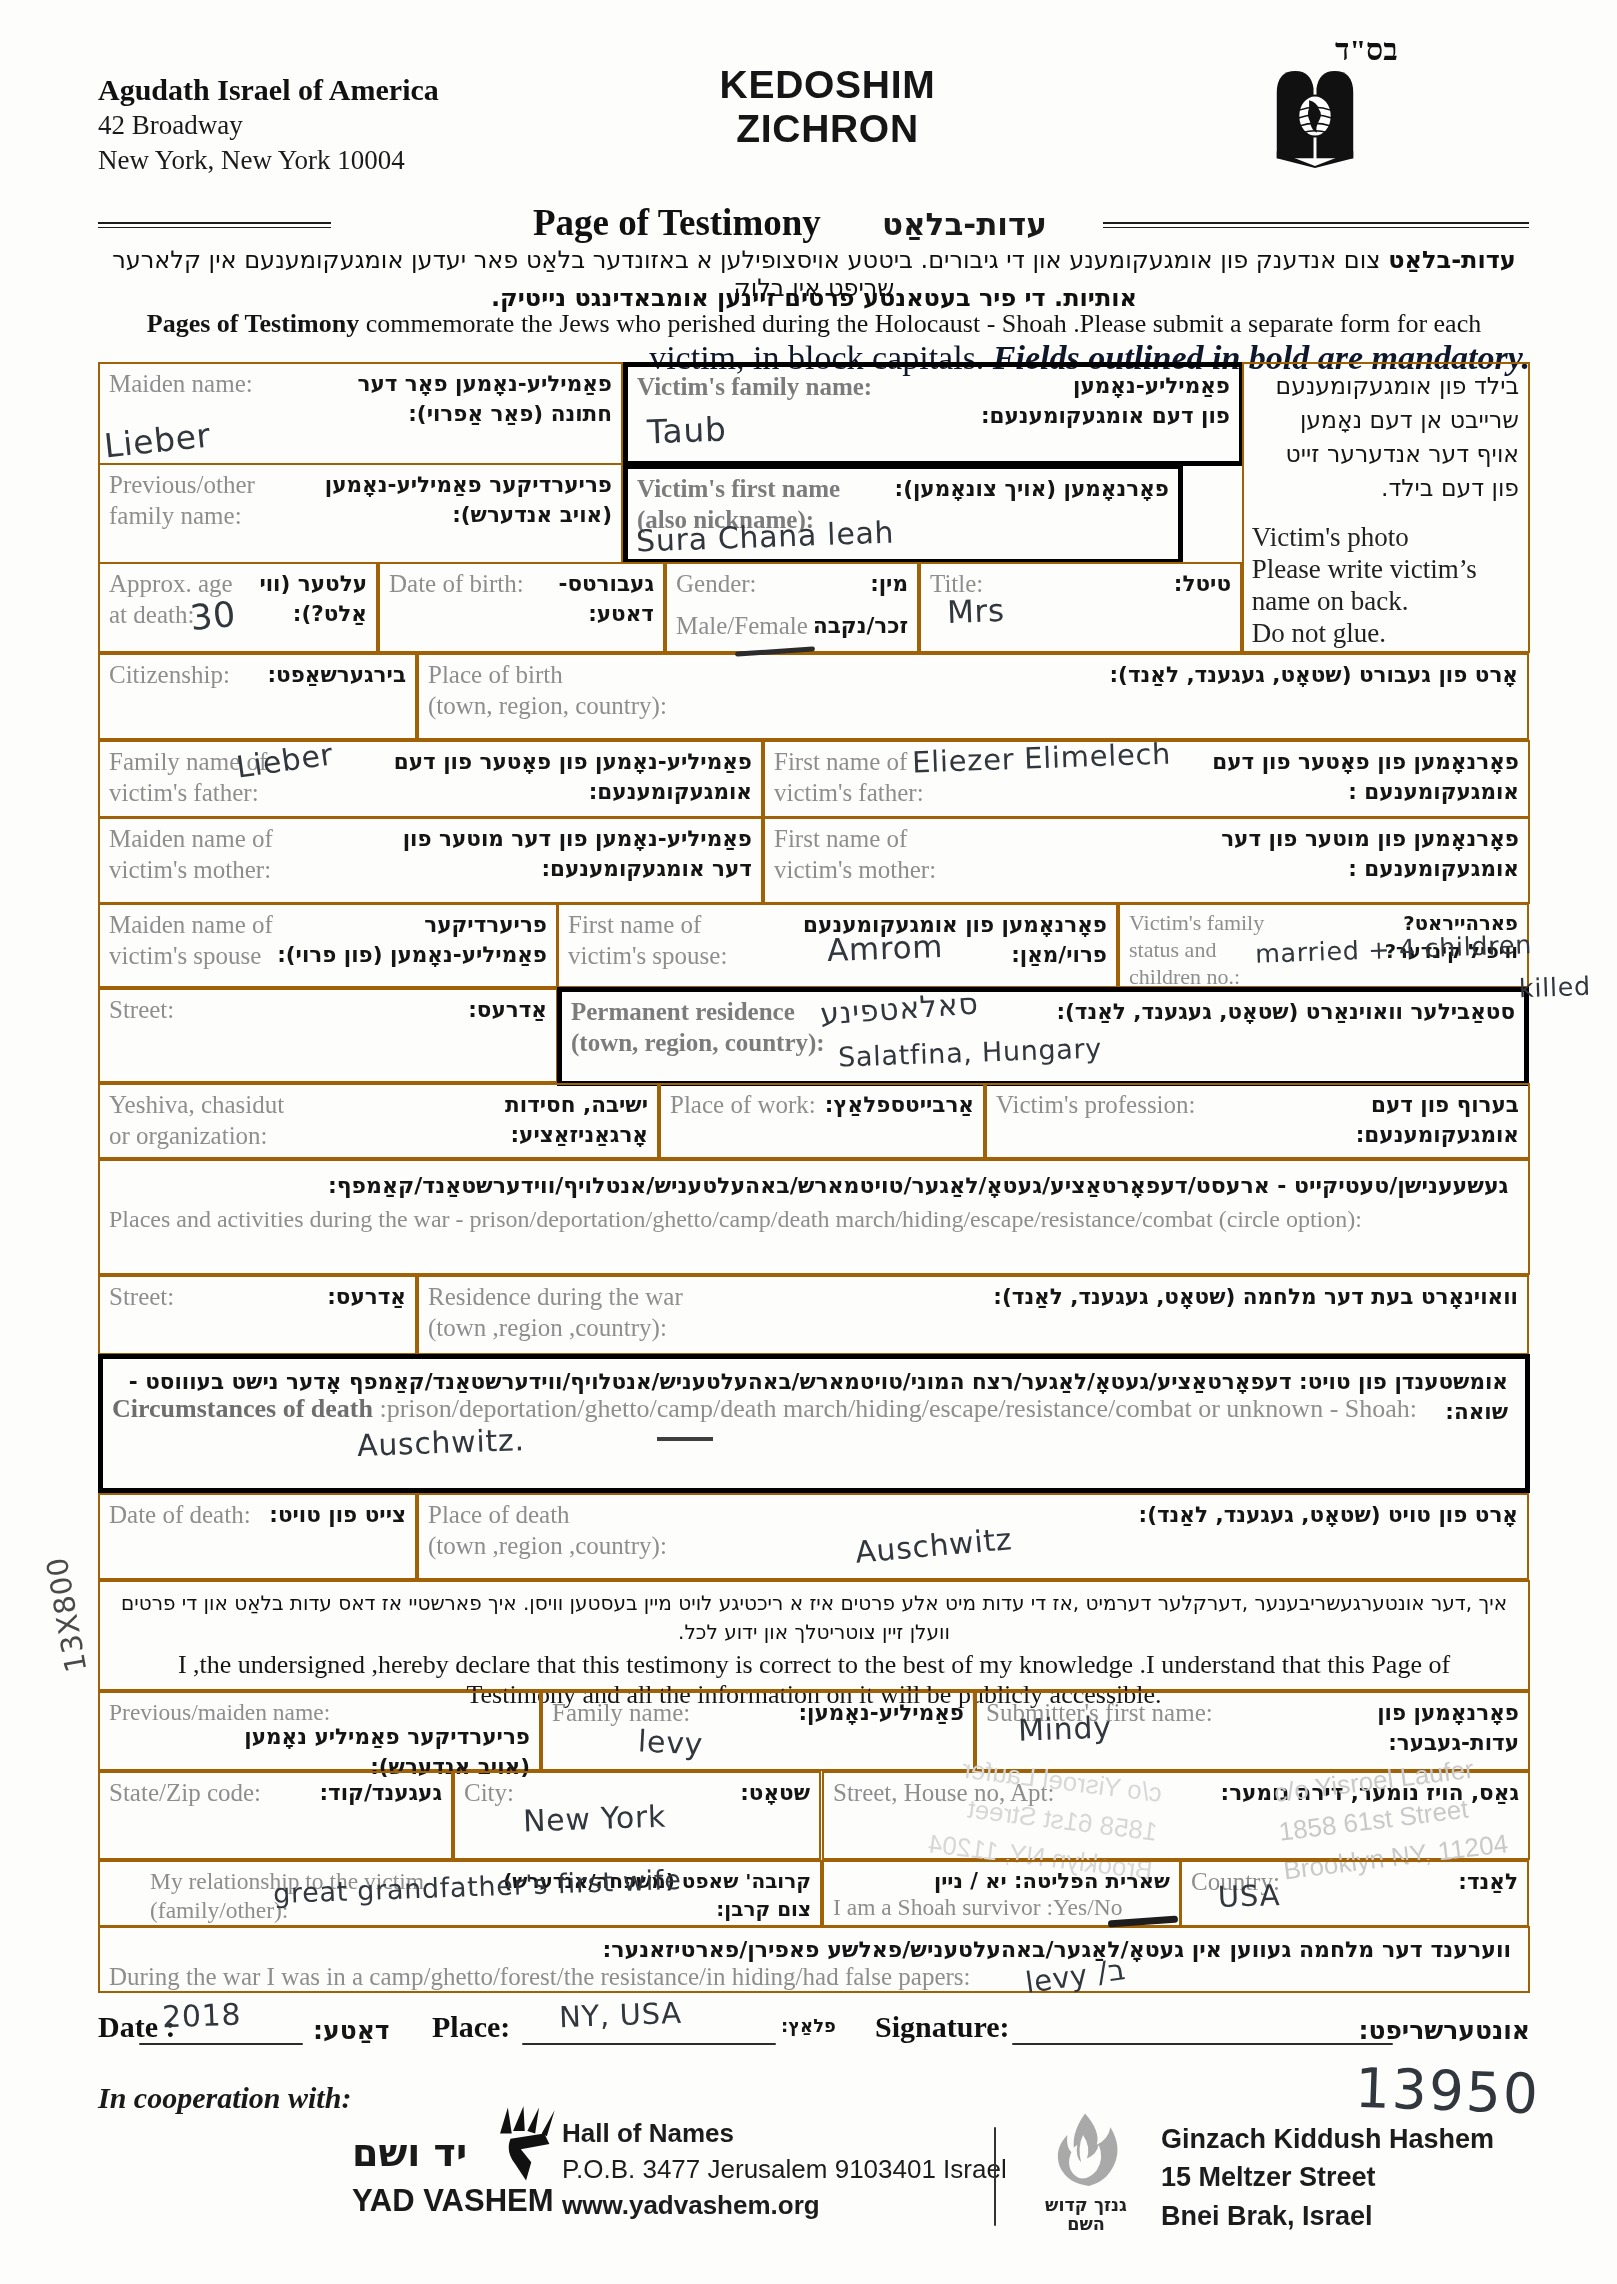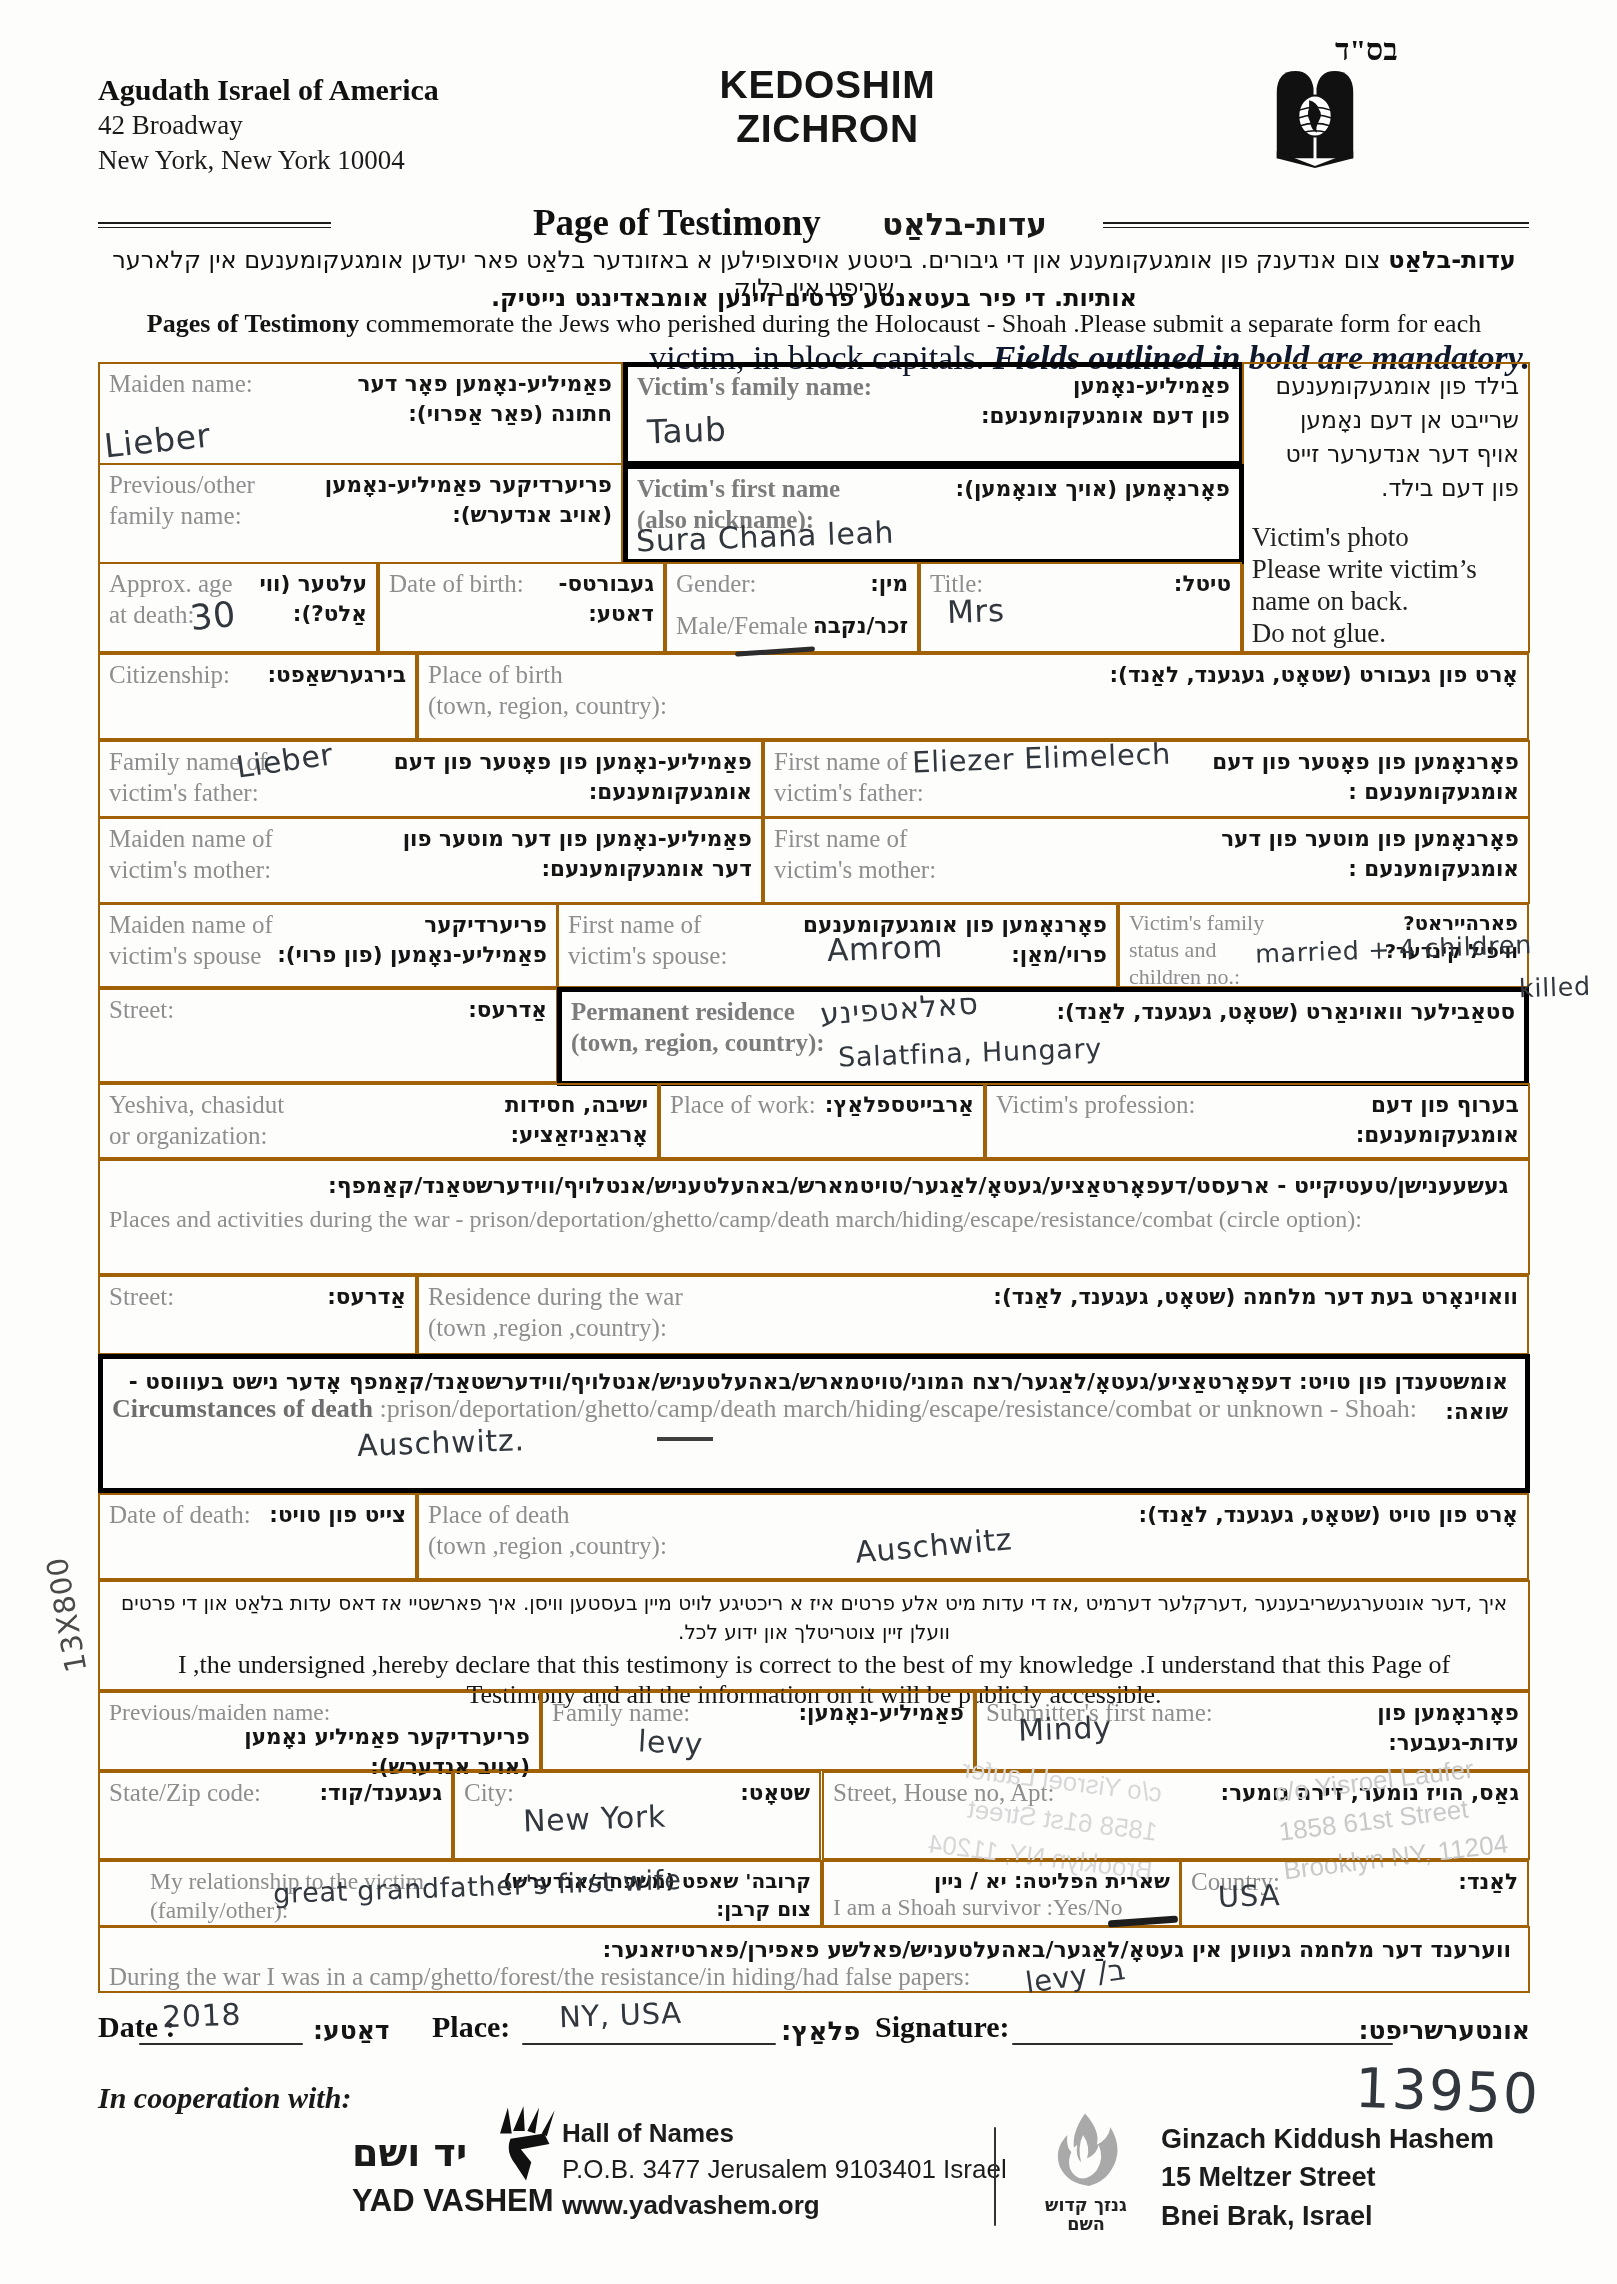--- a/index.html
+++ b/index.html
@@ -88,21 +88,21 @@
       <div>Victim's photo</div>
       <div>Please write victim’s name on back.</div>
       <div>Do not glue.</div>
     </div>
   </div>
 
   <div class="cell" style="left:98px;top:463px;width:525px;height:101px;">
     <div class="en" style="max-width:215px;">Previous/other family name:</div>
     <div class="he" style="max-width:306px;">פריערדיקער פאַמיליע-נאָמען (אויב אנדערש):</div>
   </div>
-  <div class="cell bold" style="left:623px;top:464px;width:621px;height:100px;">
+  <div class="cell bold" style="left:623px;top:464px;width:560px;height:100px;">
     <div class="en b">
       <div>Victim's first name</div>
       <div>(also nickname):</div>
     </div>
     <div class="he">פאָרנאָמען (אויך צונאָמען):</div>
   </div>
 
   <div class="cell" style="left:98px;top:562px;width:280px;height:91px;">
     <div class="en">
       <div>Approx. age</div>
@@ -343,21 +343,21 @@
   <div class="cell" style="left:98px;top:1926px;width:1432px;height:67px;">
     <div class="he" style="right:17px;top:6.5px;font-size:22px;">ווערענד דער מלחמה געווען אין געטאָ/לאַגער/באהעלטעניש/פאלשע פאפירן/פארטיזאנער:</div>
     <div class="en" style="top:34px;font-size:25px;">During the war I was in a camp/ghetto/forest/the resistance/in hiding/had false papers:</div>
   </div>
 
   <div class="abs serifbold" style="left:98px;top:2010px;font-size:30px;">Date :</div>
   <div class="stroke" style="left:139px;top:2043px;width:164px;height:2px;"></div>
   <div class="abs he" style="left:313px;top:2013px;position:absolute;right:auto;font-size:25px;">דאַטע:</div>
   <div class="abs serifbold" style="left:432px;top:2010px;font-size:30px;">Place:</div>
   <div class="stroke" style="left:522px;top:2043px;width:254px;height:2px;"></div>
-  <div class="abs he" style="left:781px;top:2013px;position:absolute;right:auto;font-size:26px;">פלאַץ:</div>
+  <div class="abs he" style="left:781px;top:2013px;position:absolute;right:auto;font-size:18px;">פלאַץ:</div>
   <div class="abs serifbold" style="left:875px;top:2010px;font-size:30px;">Signature:</div>
   <div class="stroke" style="left:1012px;top:2043px;width:381px;height:2px;"></div>
   <div class="abs he" style="left:1350px;top:2013px;position:absolute;right:auto;width:180px;font-size:25px;">אונטערשריפט:</div>
 
   <div class="abs" style="left:98px;top:2081px;font-size:30px;font-style:italic;font-weight:700;">In cooperation with:</div>
 
   <div class="abs" style="left:352px;top:2113px;width:215px;height:117px;">
     <svg class="abs" style="left:140px;top:-7.8px;" width="72" height="78" viewBox="0 0 55 60">
       <path d="M6 22 L12 2 L15 22 Z M16 20 L24 1 L25 20 Z M27 20 L36 2 L33 22 Z M38 22 L48 4 L42 24 Z" fill="#111"></path>
       <path d="M14 26 L40 22 L44 30 L22 34 L30 44 L26 58 L18 46 Q10 36 14 26 Z" fill="#111"></path>

